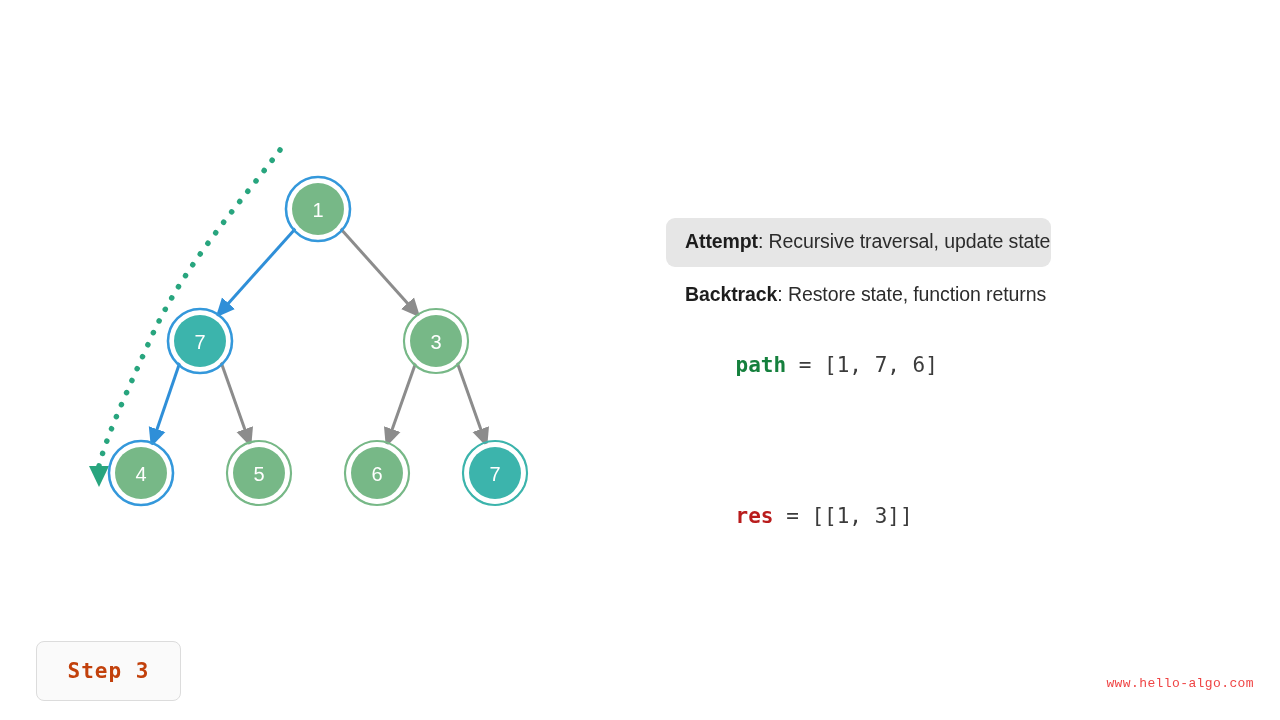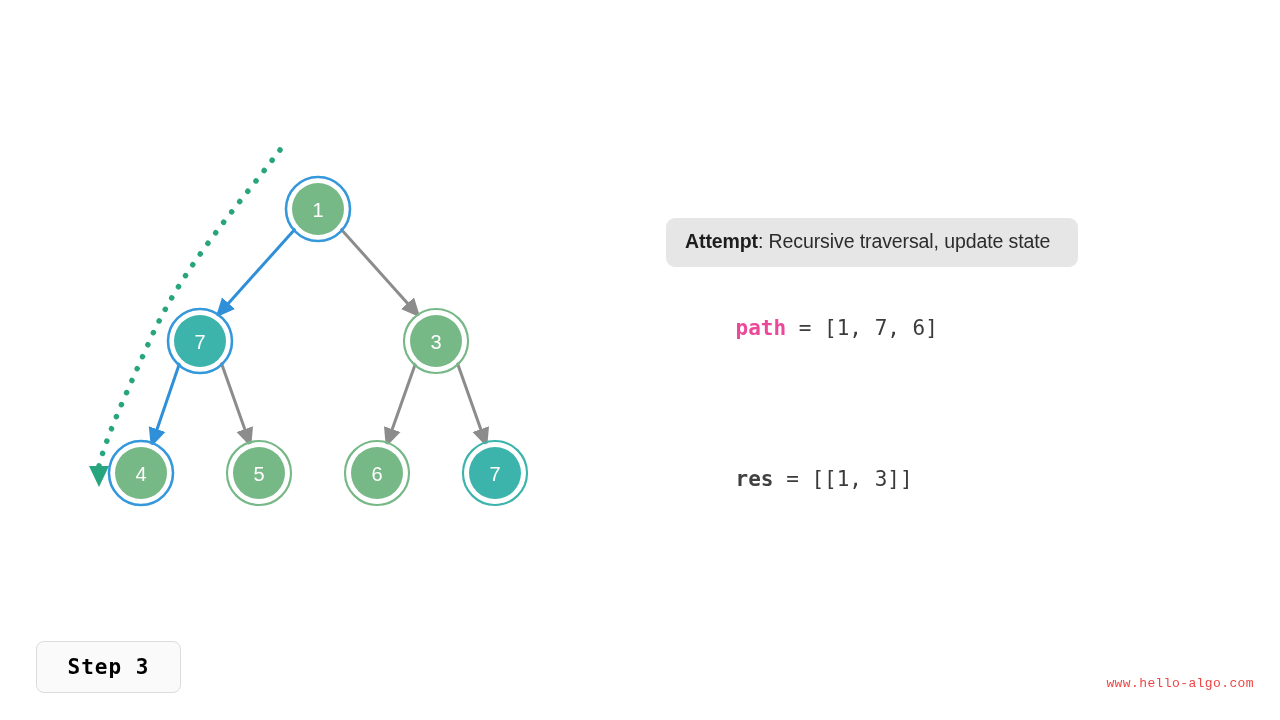--- a/index.html
+++ b/index.html
@@ -41,66 +41,66 @@
   }
   .desc-line .lead {
     font-weight: bold;
     color: #1d1d1d;
   }
 
   .attempt-row {
     display: inline-block;
     background: #e6e6e6;
     border-radius: 9px;
-    padding: 14px 28px 15px 19px;
+    padding: 14px 1px 15px 19px;
     margin-left: -19px;
   }
 
   .backtrack-row {
     margin-top: 18px;
     padding-left: 0px;
   }
 
   .code-line {
     font-family: "DejaVu Sans Mono", "Liberation Mono", monospace;
     font-size: 21px;
     color: #3b3b3b;
     white-space: pre;
     line-height: 1;
     letter-spacing: 0px;
   }
   .code-line .var-path {
     font-weight: bold;
-    color: #ec4899;
+    color: #15803d;
   }
   .code-line .var-res {
     font-weight: bold;
-    color: #404040;
+    color: #b91c1c;
   }
   .path-row  { margin-top: 30px; }
   .res-row   { margin-top: 88px; }
 
   
   .step-badge {
     position: absolute;
     left: 36px;
     top: 641px;
     width: 145px;
-    height: 52px;
+    height: 60px;
     box-sizing: border-box;
     border: 1px solid #dcdcdc;
     border-radius: 8px;
     background: #fafafa;
     display: flex;
     align-items: center;
     justify-content: center;
     font-family: "DejaVu Sans Mono", "Liberation Mono", monospace;
     font-size: 21px;
     font-weight: bold;
-    color: #000000;
+    color: #c2410c;
     letter-spacing: 1px;
   }
 
   
   .watermark {
     position: absolute;
     right: 26px;
     top: 676px;
     font-family: Liberation Mono, monospace;
     font-size: 13px;
@@ -196,20 +196,23 @@
     </g>
   </g>
 </svg>
 
 <div class="panel">
 
   <div class="desc-line">
     <span class="attempt-row"><span class="lead">Attempt</span><span>: Recursive traversal, update state</span></span>
   </div>
 
+  <div class="desc-line backtrack-row">
+    <span class="lead">Backtrack</span><span>: Restore state, function returns</span>
+  </div>
 
   <div class="code-line path-row">
     <span class="var-path">path</span><span> = [1, 7, 6]</span>
   </div>
 
   <div class="code-line res-row">
     <span class="var-res">res</span><span> = [[1, 3]]</span>
   </div>
 
 </div>

